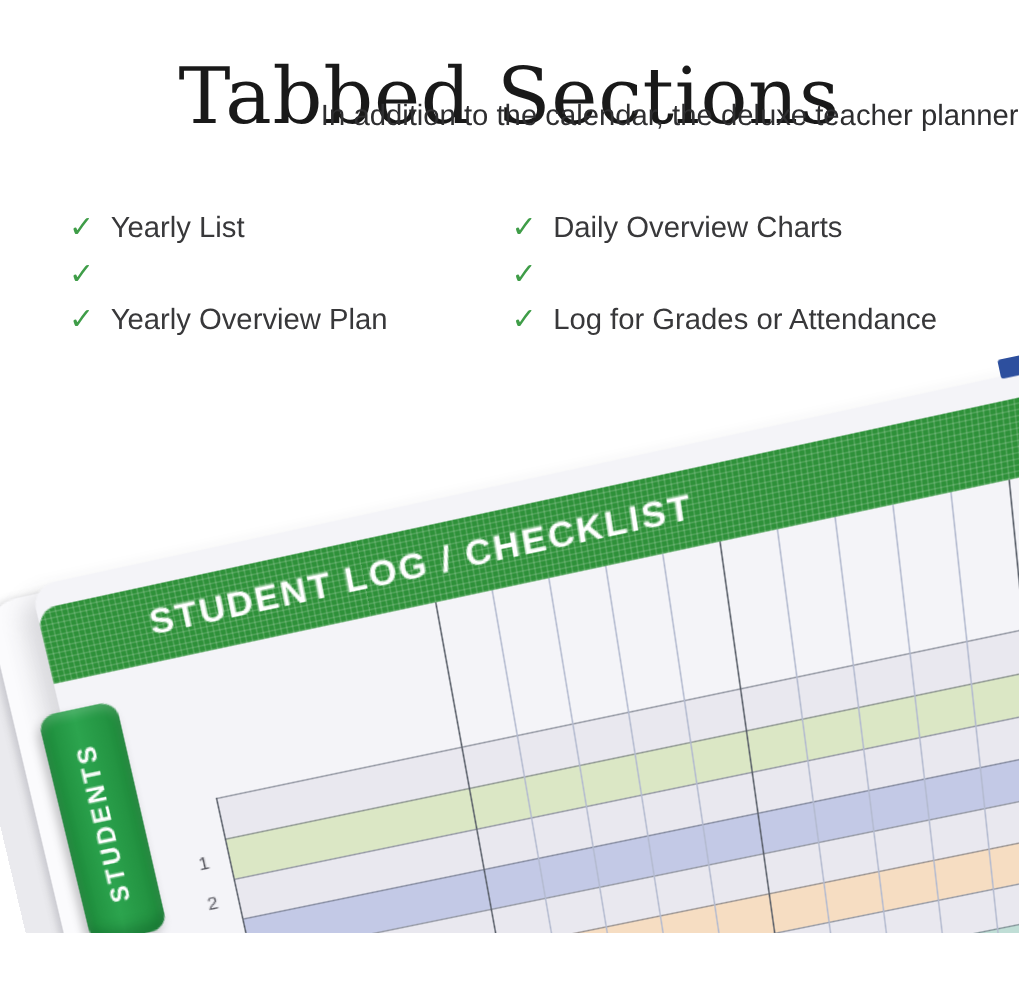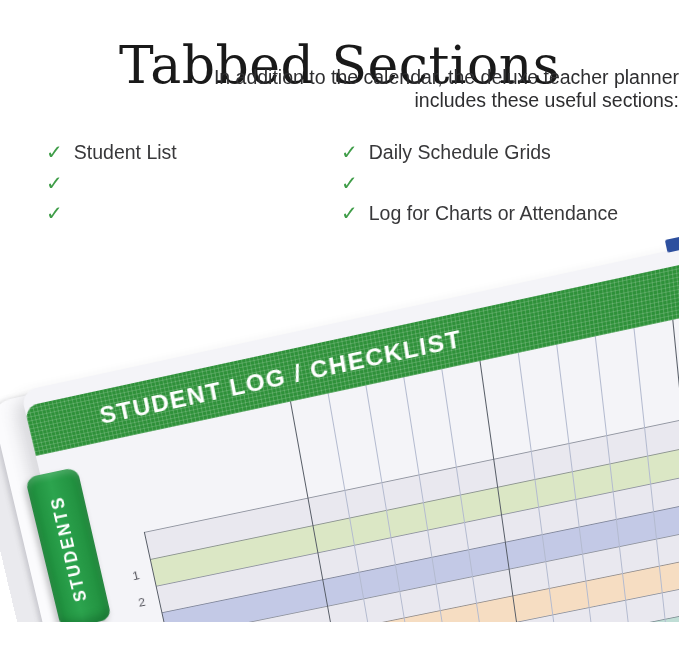--- a/index.html
+++ b/index.html
@@ -56,47 +56,47 @@
 </style>
 </head>
 <body>
 
 <div class="stage">
 
   <h1 class="title">Tabbed Sections</h1>
 
   <div class="subtitle">
     <div>In addition to the calendar, the deluxe teacher planner</div>
-    <div>includes these useful sections:</div>
   </div>
 
   <div class="features">
     <ul class="flist left">
         <li>
           <span class="check" style="color: rgb(63, 157, 72);">✓</span>
-          <span>Student List</span>
+          <span>Yearly List</span>
         </li>
         <li>
           <span class="check" style="color: rgb(63, 157, 72);">✓</span>
         </li>
         <li>
           <span class="check" style="color: rgb(63, 157, 72);">✓</span>
+          <span>Yearly Overview Plan</span>
         </li>
       </ul>
     <ul class="flist right">
         <li>
           <span class="check" style="color: rgb(63, 157, 72);">✓</span>
-          <span>Daily Schedule Grids</span>
+          <span>Daily Overview Charts</span>
         </li>
         <li>
           <span class="check" style="color: rgb(63, 157, 72);">✓</span>
         </li>
         <li>
           <span class="check" style="color: rgb(63, 157, 72);">✓</span>
-          <span>Log for Charts or Attendance</span>
+          <span>Log for Grades or Attendance</span>
         </li>
       </ul>
   </div>
 
   <div class="photo">
     <div class="cover-outer"></div>
     <div class="cover-mid"></div>
 
     <div class="sheet">
       <div class="band">

